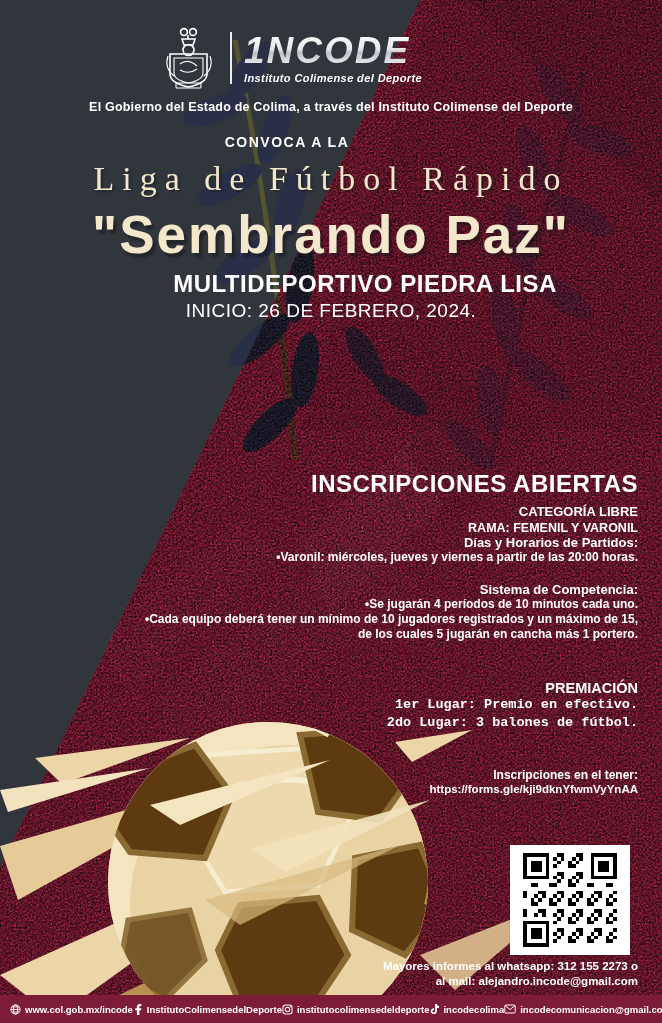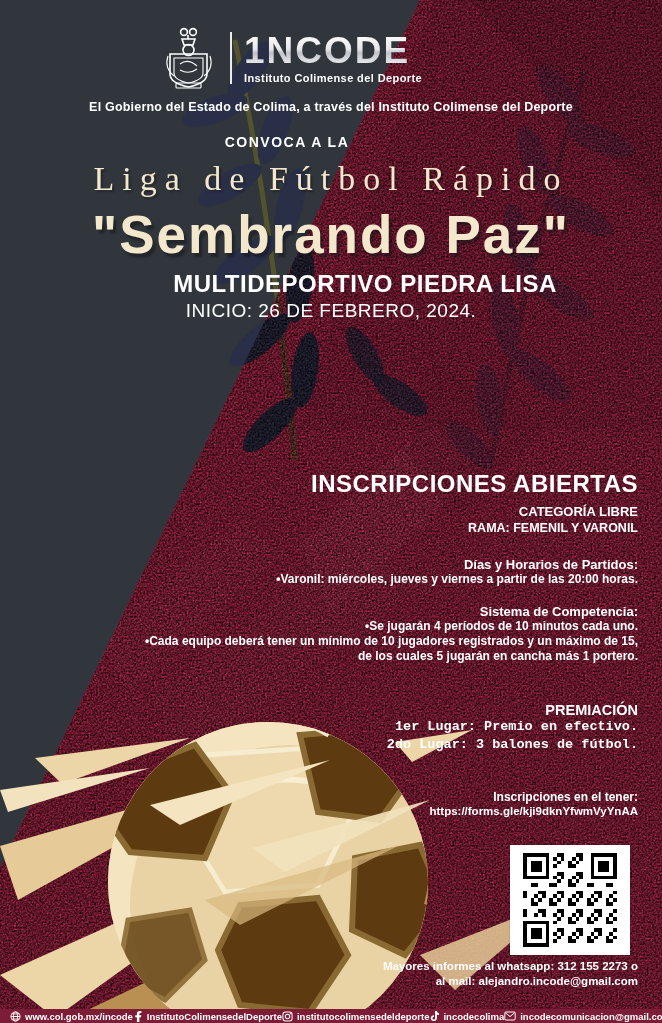--- a/index.html
+++ b/index.html
@@ -6,21 +6,21 @@
   .poster{
     position:relative;width:662px;height:1023px;overflow:hidden;
     background:#31363c;font-family:"Liberation Sans", sans-serif;
     -webkit-font-smoothing:antialiased;
   }
   .poster *{box-sizing:border-box;}
   svg.bg{position:absolute;inset:0;z-index:0;}
   .content{position:absolute;inset:0;z-index:2;}
 
   
-  .logo-row{position:absolute;top:26px;left:0;width:582px;display:flex;justify-content:center;align-items:center;gap:12px;}
+  .logo-row{position:absolute;top:26px;left:0;width:582px;display:flex;justify-content:center;align-items:center;gap:12px;font-style:italic;}
   .logo-shield{width:58px;height:64px;flex:0 0 auto;}
   .logo-divider{width:2px;height:52px;background:#ffffff;opacity:.9;}
   .logo-textblock{display:flex;flex-direction:column;align-items:flex-start;}
   .logo-name{
     font-size:37px;font-weight:700;color:#ffffff;letter-spacing:2px;line-height:38px;
     background:linear-gradient(180deg,#ffffff 0%,#e8e8ea 45%,#bfc2c8 55%,#ffffff 100%);
     -webkit-background-clip:text;background-clip:text;-webkit-text-fill-color:transparent;
   }
   .logo-sub{font-size:11px;font-weight:700;color:#ffffff;letter-spacing:.4px;margin-top:2px;}
 
@@ -40,36 +40,36 @@
   .start-date{position:absolute;top:300px;left:0;width:662px;text-align:center;
     color:#ffffff;font-size:19px;font-weight:400;letter-spacing:.5px;}
 
   
   .info{position:absolute;right:24px;top:470px;width:560px;text-align:right;color:#ffffff;}
   .info .open{font-size:24px;font-weight:700;letter-spacing:.5px;line-height:28px;}
   .info .category{font-size:13px;font-weight:700;margin-top:6px;}
   .info .branch{font-size:12.5px;font-weight:700;margin-top:2px;}
   .sec-title{font-size:13px;font-weight:700;}
   .sec-line{font-size:12px;font-weight:700;line-height:15px;}
-  .schedule{margin-top:22px;}
+  .schedule{}
   .system{margin-top:17px;}
   .awards{margin-top:38px;}
   .awards .sec-title{font-size:14.5px;}
   .awards .sec-line{font-size:13.5px;line-height:18px;font-family:Liberation Mono, monospace;}
   .linkblock{margin-top:36px;}
   .linkblock .sec-title{font-size:12px;}
   .linkblock .sec-line{font-size:11.5px;line-height:15px;}
 
   .qr-wrap{position:absolute;right:32px;top:845px;width:120px;height:110px;background:#ffffff;
     display:flex;align-items:center;justify-content:center;box-shadow:0 0 0 1px rgba(0,0,0,.08);}
   .contact{position:absolute;right:24px;top:959px;text-align:right;color:#ffffff;
     font-size:11.5px;font-weight:700;line-height:15px;}
 
   
-  .footer{position:absolute;left:0;bottom:0;width:662px;height:14px;background:#7c1c37;z-index:3;
+  .footer{position:absolute;left:0;bottom:0;width:662px;height:28px;background:#7c1c37;z-index:3;
     display:flex;align-items:center;justify-content:space-between;padding:4px 10px;}
   .footer-item{display:flex;align-items:center;gap:4px;color:#ffffff;font-size:9.5px;font-weight:700;white-space:nowrap;}
   .footer-item svg{display:block;}
 </style>
 </head>
 <body>
 
 <div class="poster">
 
   <svg class="bg" width="662" height="1023" viewBox="0 0 662 1023">

